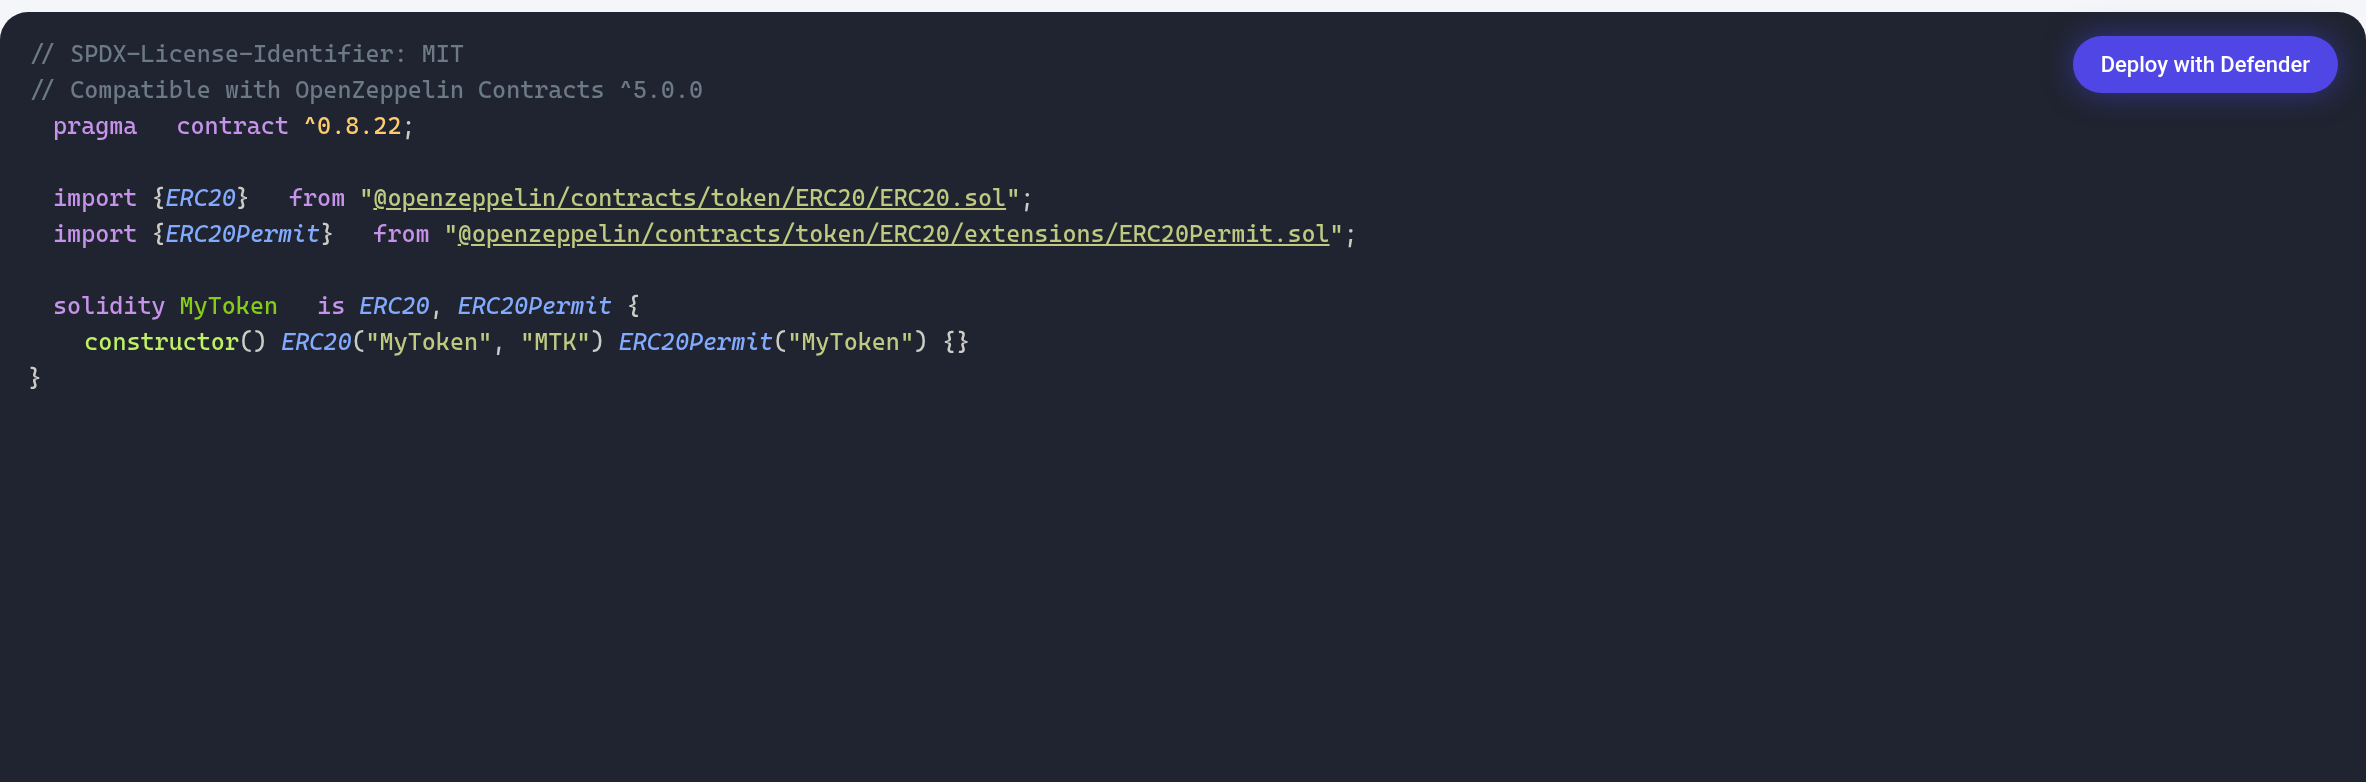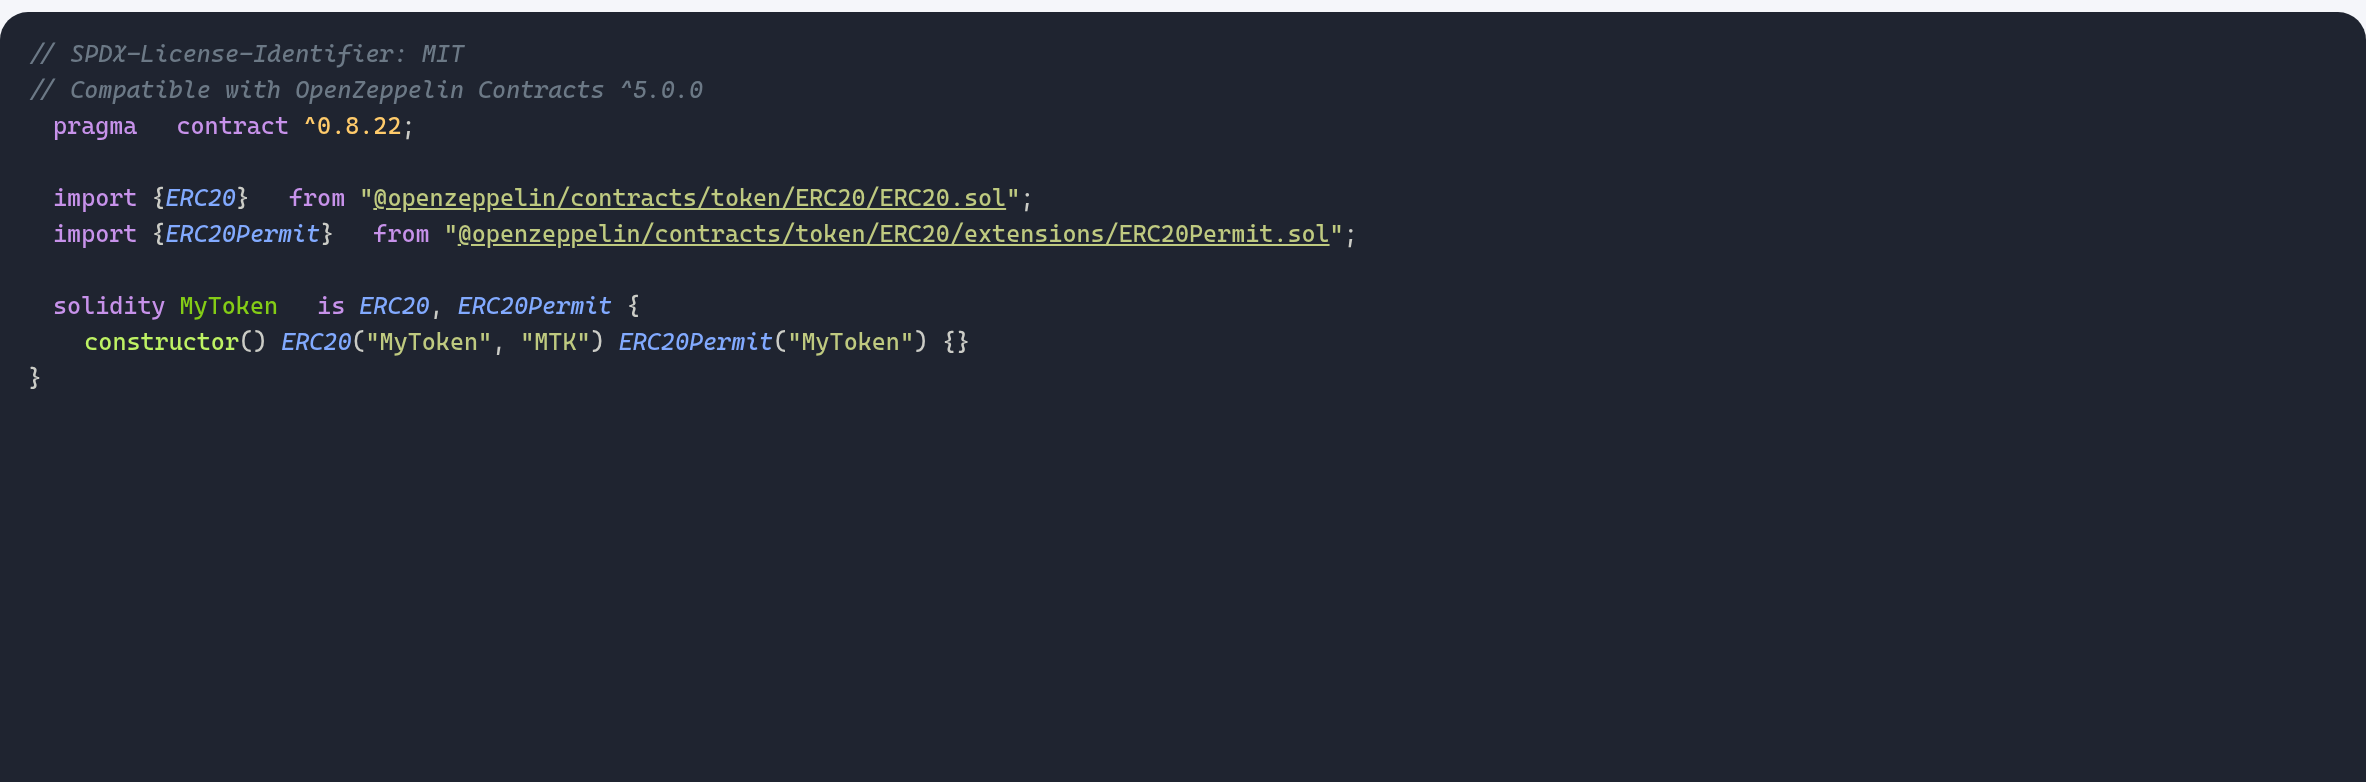--- a/index.html
+++ b/index.html
@@ -41,21 +41,20 @@
     
     .code-content {
       font-size: 24px;
       line-height: 1.5;
       white-space: pre;
       color: #cbccc6;
     }
     
     .comment {
       color: #6c7986;
-      font-style: italic;
     }
     
     .keyword {
       color: #c792ea;
       margin-left: 25px;
     }
     
     .type {
       color: #82aaff;
       font-style: italic;
@@ -88,20 +87,21 @@
     
     .plain {
       color: #cbccc6;
     }
   </style>
 </head>
 <body>
 
 <div class="code-panel">
 
+  <button class="deploy-button">Deploy with Defender</button>
 
   <div class="code-content"><span class="comment">// SPDX-License-Identifier: MIT</span>
 <span class="comment">// Compatible with OpenZeppelin Contracts ^5.0.0</span>
 <span class="keyword">pragma</span> <span class="keyword">contract</span> <span class="number">^0.8.22</span><span class="punctuation">;</span>
 
 <span class="keyword">import</span><span class="punctuation"> {</span><span class="type">ERC20</span><span class="punctuation">}</span> <span class="keyword">from</span><span class="string"> "</span><span class="string-link">@openzeppelin/contracts/token/ERC20/ERC20.sol</span><span class="string">"</span><span class="punctuation">;</span>
 <span class="keyword">import</span><span class="punctuation"> {</span><span class="type">ERC20Permit</span><span class="punctuation">}</span> <span class="keyword">from</span><span class="string"> "</span><span class="string-link">@openzeppelin/contracts/token/ERC20/extensions/ERC20Permit.sol</span><span class="string">"</span><span class="punctuation">;</span>
 
 <span class="keyword">solidity</span><span class="contract-name"> MyToken</span> <span class="keyword">is</span> <span class="type">ERC20</span><span class="punctuation">, </span><span class="type">ERC20Permit</span><span class="punctuation"> {</span>
 <span class="plain">    </span><span class="function-name">constructor</span><span class="punctuation">()</span> <span class="type">ERC20</span><span class="punctuation">(</span><span class="string">"MyToken"</span><span class="punctuation">, </span><span class="string">"MTK"</span><span class="punctuation">)</span> <span class="type">ERC20Permit</span><span class="punctuation">(</span><span class="string">"MyToken"</span><span class="punctuation">)</span><span class="punctuation"> {}</span>

